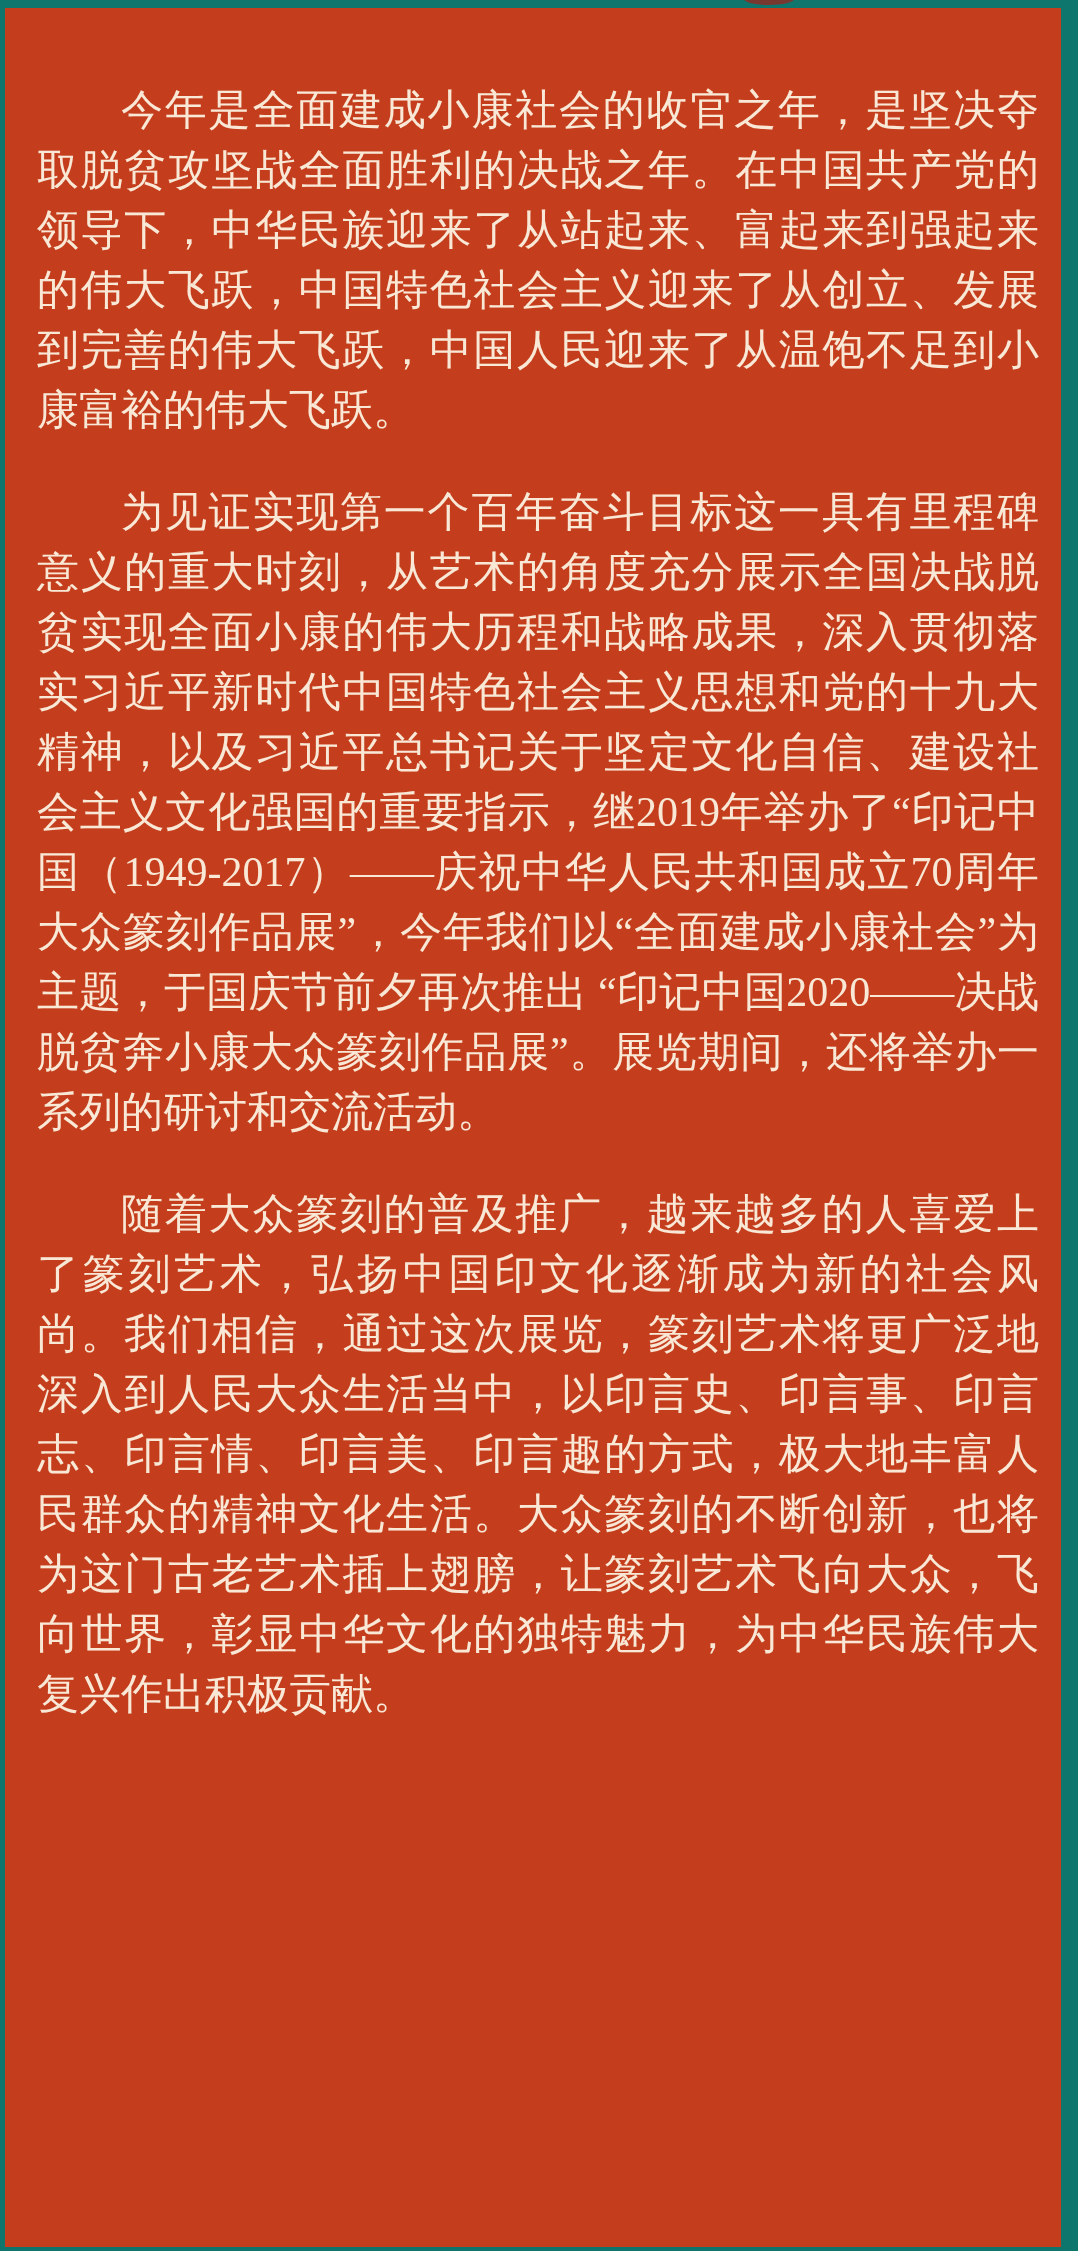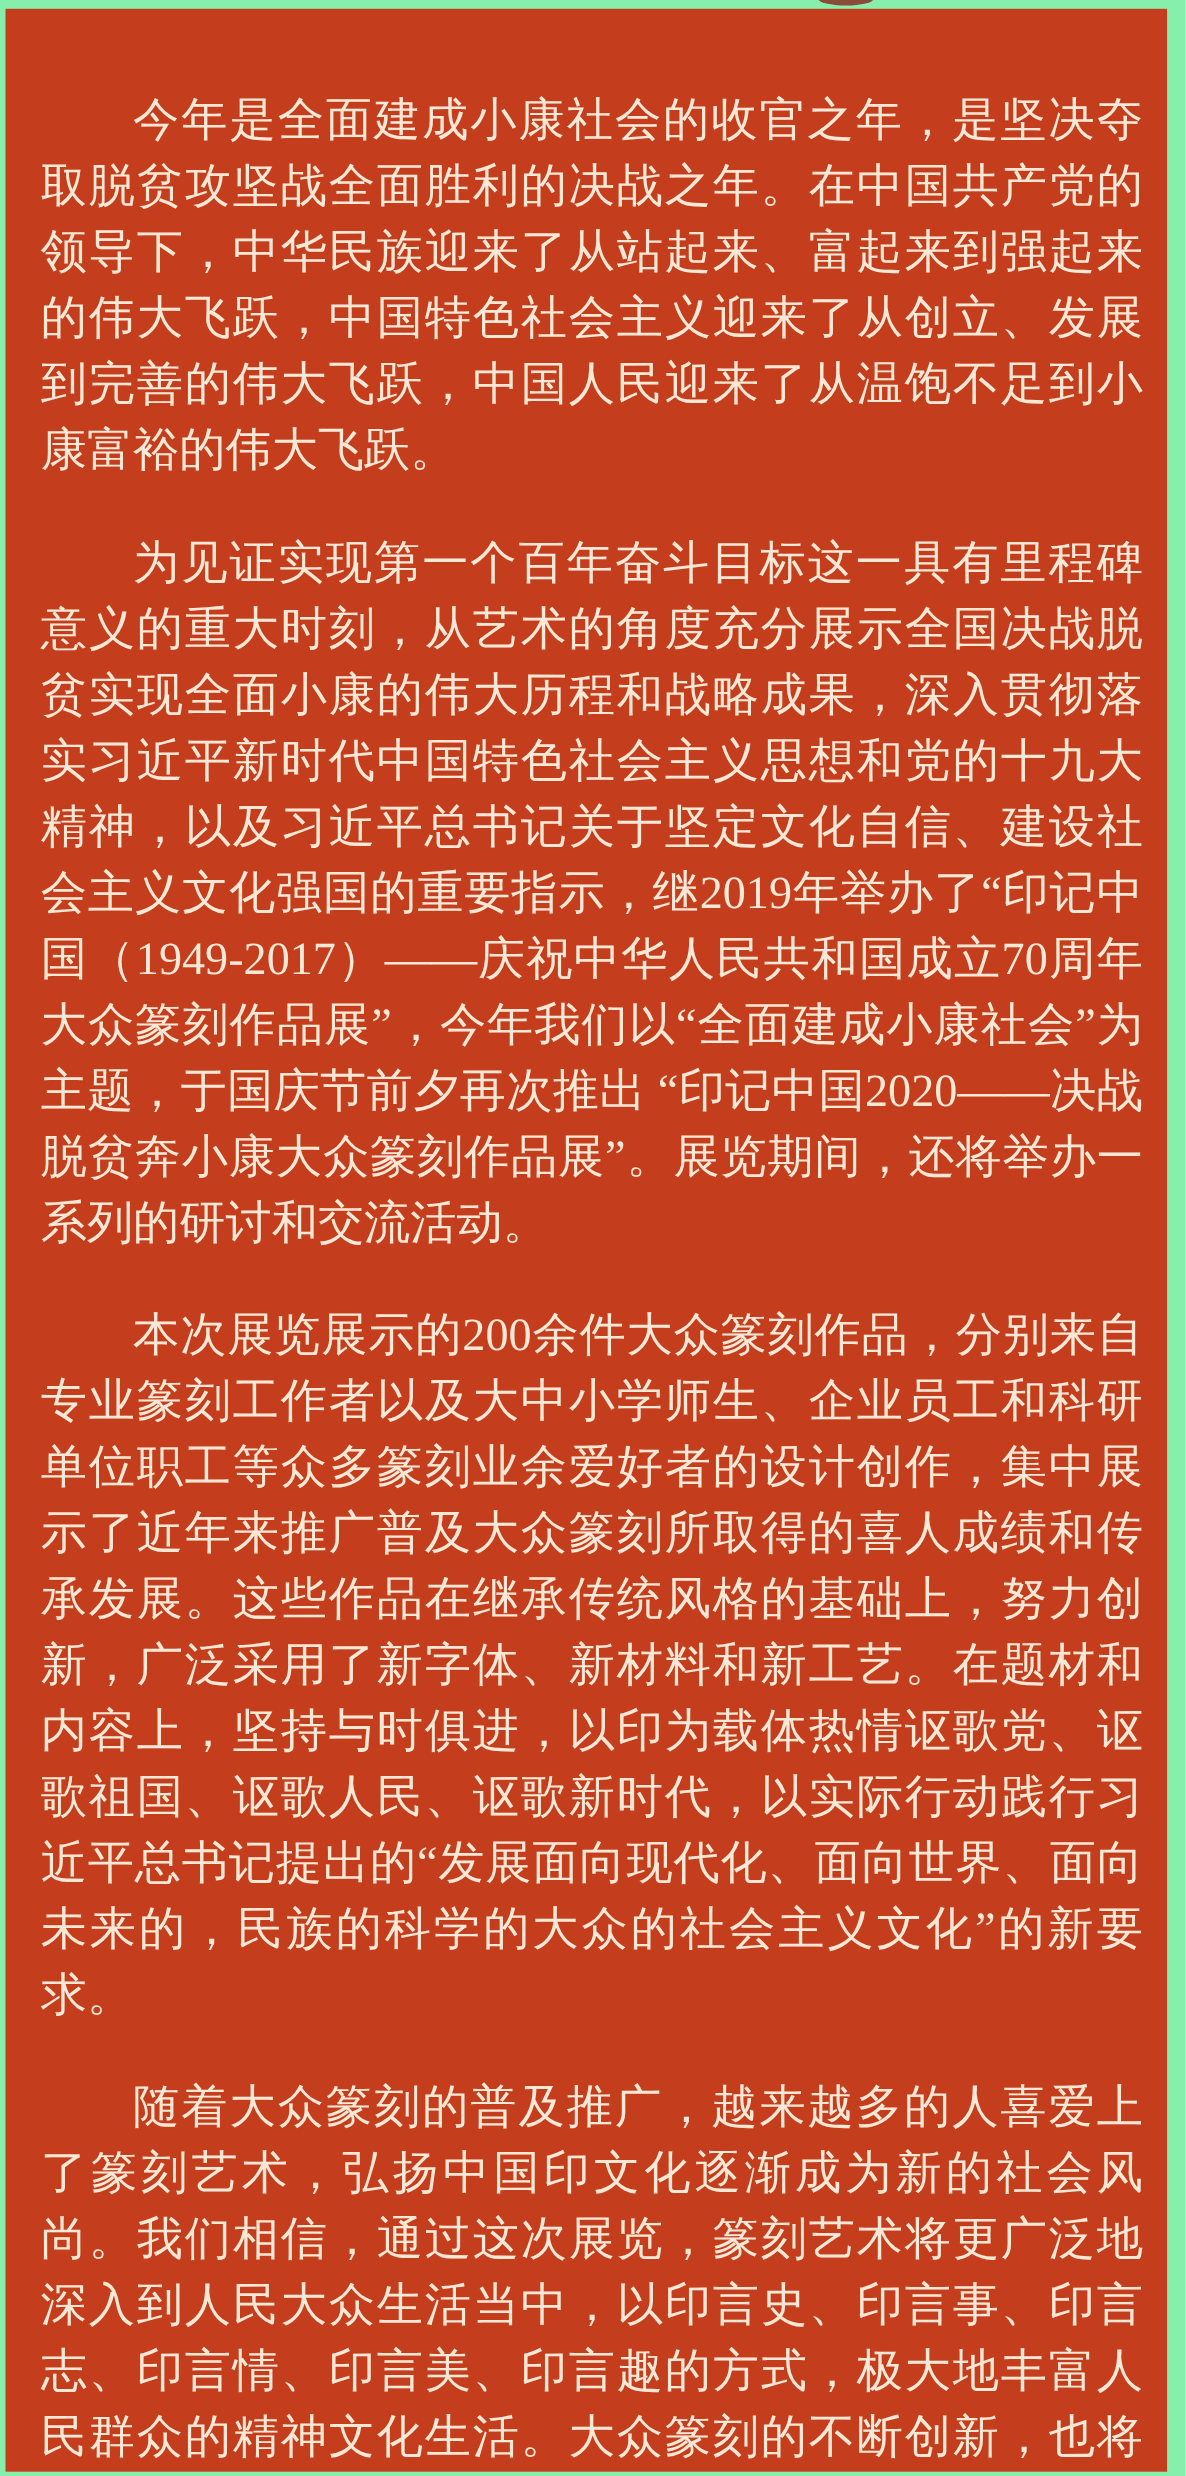--- a/index.html
+++ b/index.html
@@ -4,21 +4,21 @@
 <style>
   html, body {
     margin: 0;
     padding: 0;
     background: #fdfcfb;
   }
   .page {
     position: relative;
     width: 1078px;
     height: 2251px;
-    background: #86efac;
+    background: #0f766e;
     overflow: hidden;
     font-family: "Liberation Serif", "DejaVu Serif", serif;
   }
   .top-graphic {
     position: absolute;
     top: -7px;
     left: 744px;
     width: 50px;
     height: 12px;
     background: #8b2e24;
@@ -48,16 +48,15 @@
   }
 </style>
 </head>
 <body>
 
 <div class="page">
   <div class="top-graphic"></div>
   <div class="panel">
     <p>今年是全面建成小康社会的收官之年，是坚决夺取脱贫攻坚战全面胜利的决战之年。在中国共产党的领导下，中华民族迎来了从站起来、富起来到强起来的伟大飞跃，中国特色社会主义迎来了从创立、发展到完善的伟大飞跃，中国人民迎来了从温饱不足到小康富裕的伟大飞跃。</p>
     <p>为见证实现第一个百年奋斗目标这一具有里程碑意义的重大时刻，从艺术的角度充分展示全国决战脱贫实现全面小康的伟大历程和战略成果，深入贯彻落实习近平新时代中国特色社会主义思想和党的十九大精神，以及习近平总书记关于坚定文化自信、建设社会主义文化强国的重要指示，继2019年举办了“印记中国（1949-2017）——庆祝中华人民共和国成立70周年大众篆刻作品展”，今年我们以“全面建成小康社会”为主题，于国庆节前夕再次推出 “印记中国2020——决战脱贫奔小康大众篆刻作品展”。展览期间，还将举办一系列的研讨和交流活动。</p>
-    <p>本次展览展示的200余件大众篆刻作品，分别来自专业篆刻工作者以及大中小学师生、企业员工和科研单位职工等众多篆刻业余爱好者的设计创作，集中展示了近年来推广普及大众篆刻所取得的喜人成绩和传承发展。这些作品在继承传统风格的基础上，努力创新，广泛采用了新字体、新材料和新工艺。在题材和内容上，坚持与时俱进，以印为载体热情讴歌党、讴歌祖国、讴歌人民、讴歌新时代，以实际行动践行习近平总书记提出的“发展面向现代化、面向世界、面向未来的，民族的科学的大众的社会主义文化”的新要求。</p>
     <p>随着大众篆刻的普及推广，越来越多的人喜爱上了篆刻艺术，弘扬中国印文化逐渐成为新的社会风尚。我们相信，通过这次展览，篆刻艺术将更广泛地深入到人民大众生活当中，以印言史、印言事、印言志、印言情、印言美、印言趣的方式，极大地丰富人民群众的精神文化生活。大众篆刻的不断创新，也将为这门古老艺术插上翅膀，让篆刻艺术飞向大众，飞向世界，彰显中华文化的独特魅力，为中华民族伟大复兴作出积极贡献。</p>
   </div>
 </div>
 
 </body></html>

